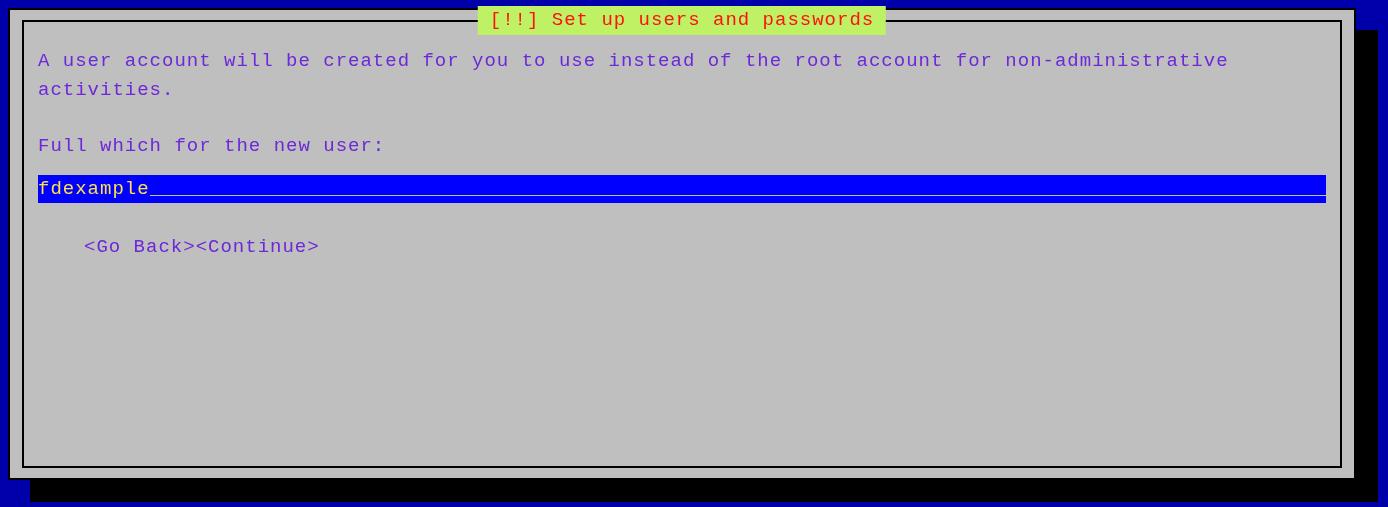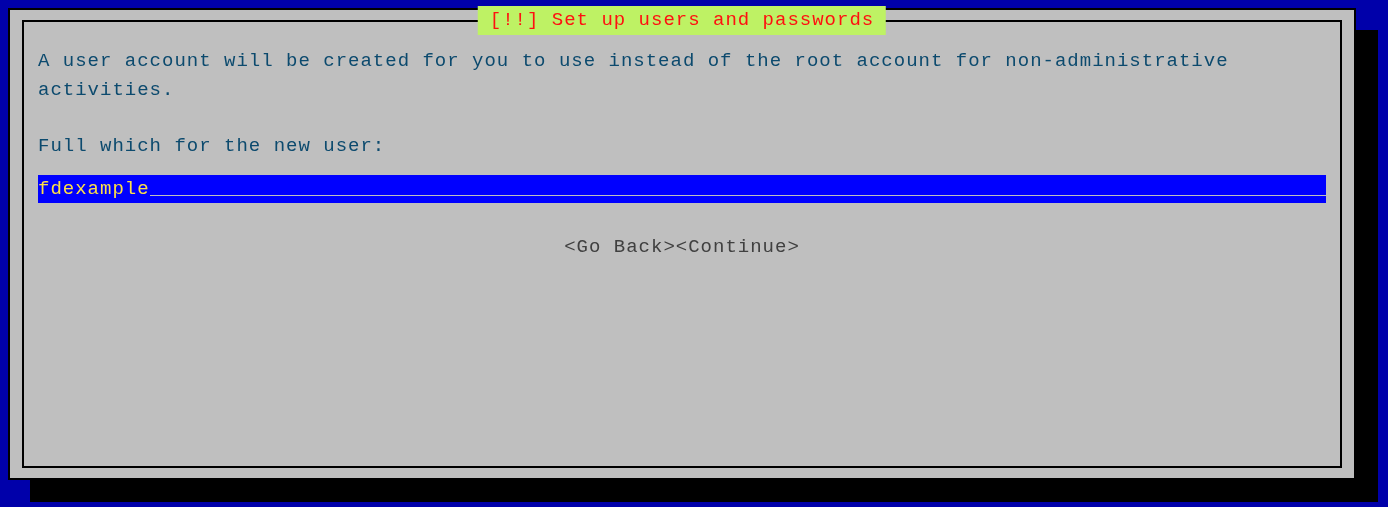--- a/index.html
+++ b/index.html
@@ -42,21 +42,21 @@
     position: absolute;
     top: -16px;
     left: 50%;
     transform: translateX(-50%);
     background: #bef264;
     color: #FF1010;
     padding: 0 12px;
     white-space: nowrap;
   }
   .body-text {
-    color: #0c4a6e;
+    color: #6d28d9;
     white-space: pre-wrap;
   }
   .paragraph { margin-bottom: 28px; }
   .prompt { margin-bottom: 14px; }
   .input-row {
     display: flex;
     width: 100%;
     color: #FFFFFF;
     margin-bottom: 30px;
   }
@@ -68,22 +68,22 @@
   .input-fill {
     flex: 1;
     background: #0000FF;
     color: #BFBFBF;
     overflow: hidden;
     white-space: nowrap;
     text-decoration: underline;
   }
   .buttons {
     display: flex;
-    justify-content: center;
-    color: #404040;
+    justify-content: flex-start;
+    color: #6d28d9;
     padding: 0 46px;
   }
   .btn { cursor: pointer; }
 </style>
 </head>
 <body>
 
 <div class="shadow"></div>
 
 <div class="dialog">

